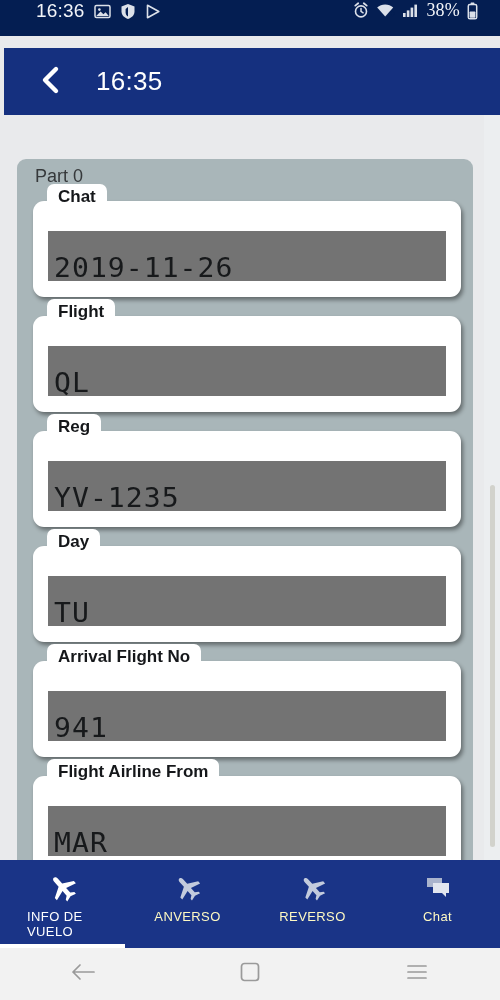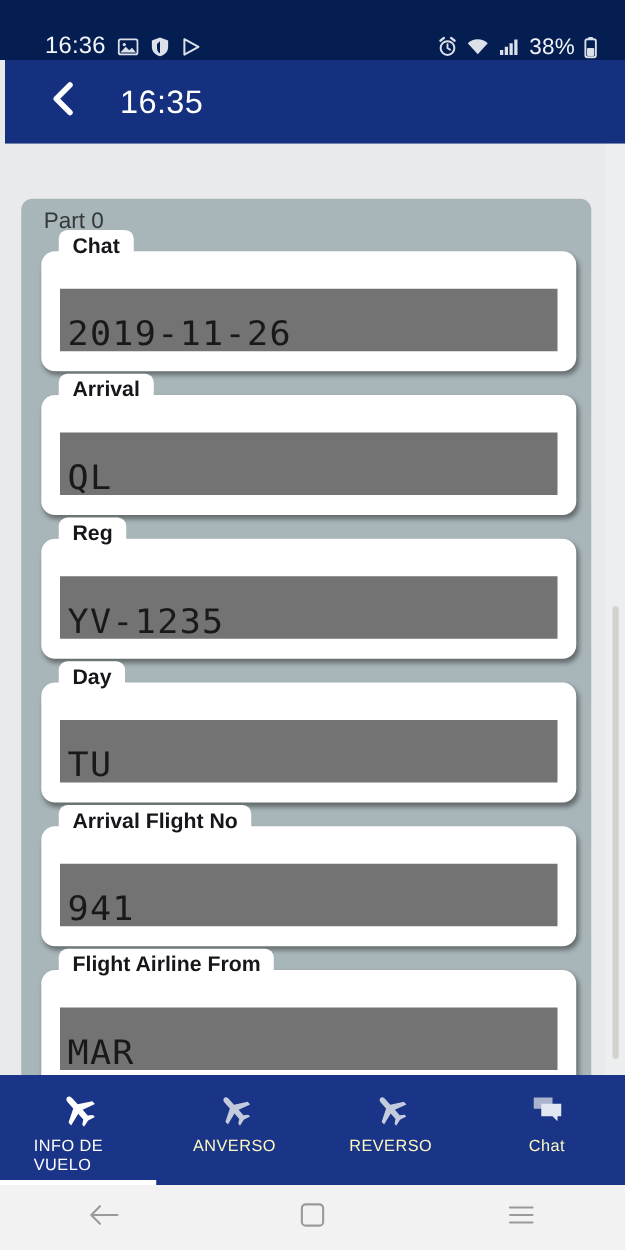--- a/index.html
+++ b/index.html
@@ -11,30 +11,30 @@
   }
   #screen {
     position:relative;
     width:500px; height:1000px;
     background:#e9eaec;
     overflow:hidden;
   }
 
   
   #statusbar {
-    position:absolute; top:0; left:0; width:500px; height:48px;
+    position:absolute; top:0; left:0; width:500px; height:36px;
     background:#041e52;
-    display:flex; align-items:flex-end;
+    display:flex; align-items:flex-start;
     padding:0 22px 0 36px;
     color:#ffffff;
   }
   .sb-left { display:flex; align-items:center; gap:9px; }
   .sb-right { margin-left:auto; display:flex; align-items:center; gap:7px; }
   .sb-clock { font-size:19px; letter-spacing:.2px; color:#f2f4f8; }
-  .sb-batt { font-size:18px; color:#f2f4f8; letter-spacing:.2px; }
+  .sb-batt { font-size:18px; color:#f2f4f8; letter-spacing:.2px;font-family:Liberation Serif, serif; }
   .sb-ico { display:inline-block; line-height:0; opacity:.92; }
 
   
   #appbar {
     position:absolute; top:48px; left:4px; width:500px; height:67px;
     background:#15307f;
     display:flex; align-items:center;
   }
   #back-btn {
     width:46px; margin-left:24px;
@@ -224,21 +224,21 @@
       <div id="part-title">Part 0</div>
 
       <div class="field-card" style="top:42px;">
         <div class="field-label">Chat</div>
         <div class="field-value">
           <span class="seg">2019-11-26</span>
         </div>
       </div>
 
       <div class="field-card" style="top:157px;">
-        <div class="field-label">Arrival</div>
+        <div class="field-label">Flight</div>
         <div class="field-value">
           <span class="seg">QL</span>
         </div>
       </div>
 
       <div class="field-card" style="top:272px;">
         <div class="field-label">Reg</div>
         <div class="field-value">
           <span class="seg">YV-1235</span>
         </div>

